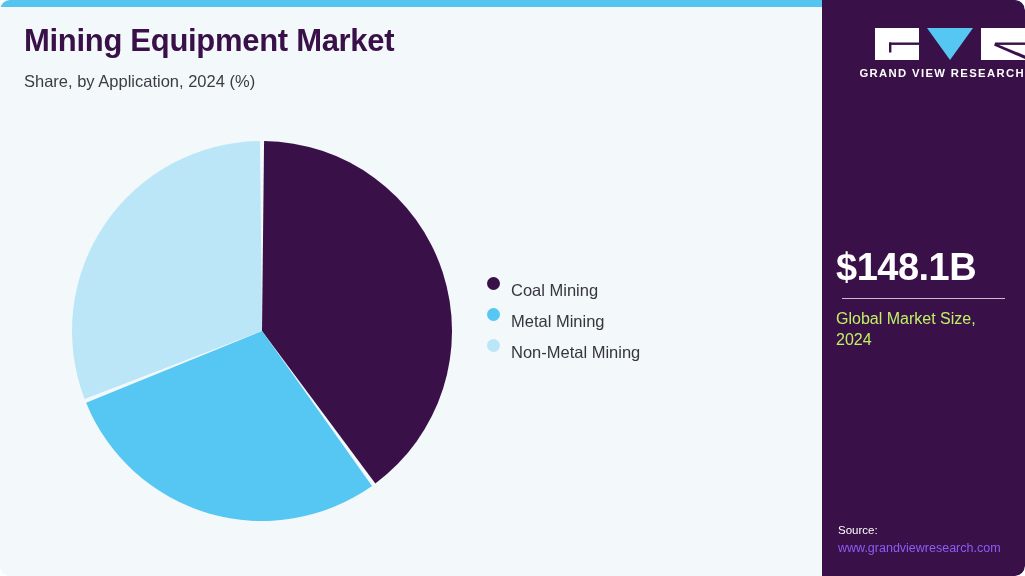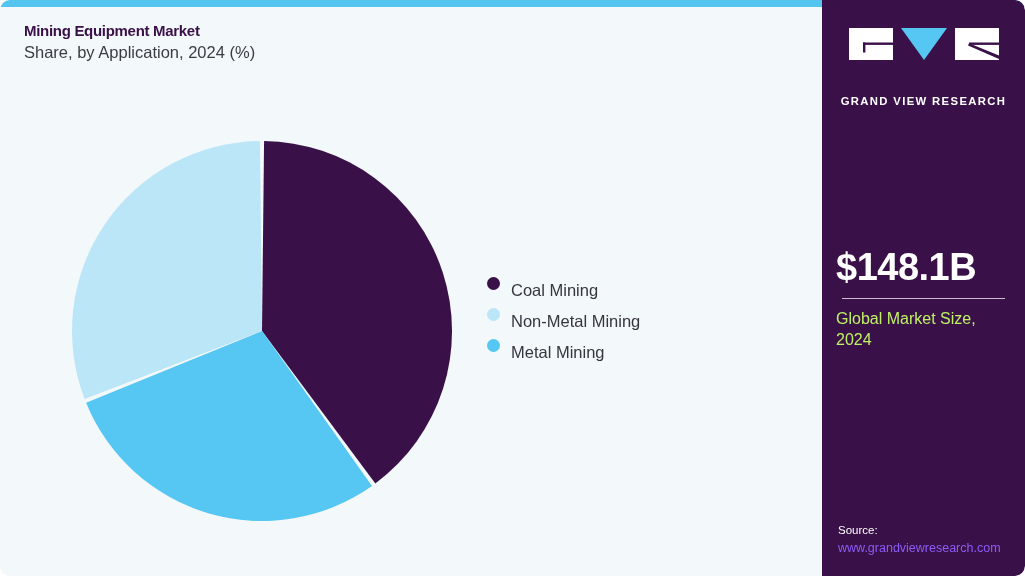--- a/index.html
+++ b/index.html
@@ -31,31 +31,31 @@
     left: 0; top: 7px;
     width: 822px; height: 569px;
     background: #f3f8fb;
   }
   #title-block {
     position: absolute;
     left: 24px; top: 22px;
     width: 640px;
   }
   #chart-title {
-    font-size: 15px;
+    font-size: 31px;
     font-weight: bold;
     color: #3a1048;
     letter-spacing: -0.3px;
     line-height: 1.2;
   }
   #chart-subtitle {
     font-size: 16.5px;
     font-weight: normal;
     color: #3c3c44;
-    margin-top: 2px;
+    margin-top: 12px;
     line-height: 1.25;
   }
   
   #pie-wrap {
     position: absolute;
     left: 62px; top: 131px;
     width: 400px; height: 400px;
   }
   #pie-svg { display: block; }
   
@@ -88,22 +88,21 @@
     width: 203px; height: 576px;
     background: #3a1048;
     border-top-right-radius: 10px;
     border-bottom-right-radius: 10px;
   }
   #logo {
     position: absolute;
     left: 0; right: 0; top: 28px;
     display: flex;
     flex-direction: column;
-    align-items: center;
-    gap: 28px;
+    align-items: flex-end;
   }
   #logo-marks { display: block; }
   #logo-wordmark {
     margin-top: 7px;
     font-size: 11.3px;
     font-weight: bold;
     color: #ffffff;
     letter-spacing: 1.35px;
     white-space: nowrap;
   }
@@ -169,26 +168,26 @@
         </g>
     </svg>
   </div>
 
   <div id="legend">
     <div class="legend-row">
       <span class="legend-dot" style="background: rgb(58, 16, 72);"></span>
       <span class="legend-label">Coal Mining</span>
     </div>
     <div class="legend-row">
+      <span class="legend-dot" style="background: rgb(85, 199, 242);"></span>
+      <span class="legend-label">Metal Mining</span>
+    </div>
+    <div class="legend-row">
       <span class="legend-dot" style="background: rgb(187, 230, 248);"></span>
       <span class="legend-label">Non-Metal Mining</span>
-    </div>
-    <div class="legend-row">
-      <span class="legend-dot" style="background: rgb(85, 199, 242);"></span>
-      <span class="legend-label">Metal Mining</span>
     </div>
   </div>
 
   <div id="sidebar">
 
     <div id="logo">
       <svg id="logo-marks" width="150" height="32" viewBox="0 0 150 32">
         <g>
           <rect x="0" y="0" width="44" height="32" fill="#ffffff"></rect>
           <rect x="14" y="14.5" width="2.4" height="10" fill="#3a1048"></rect>

